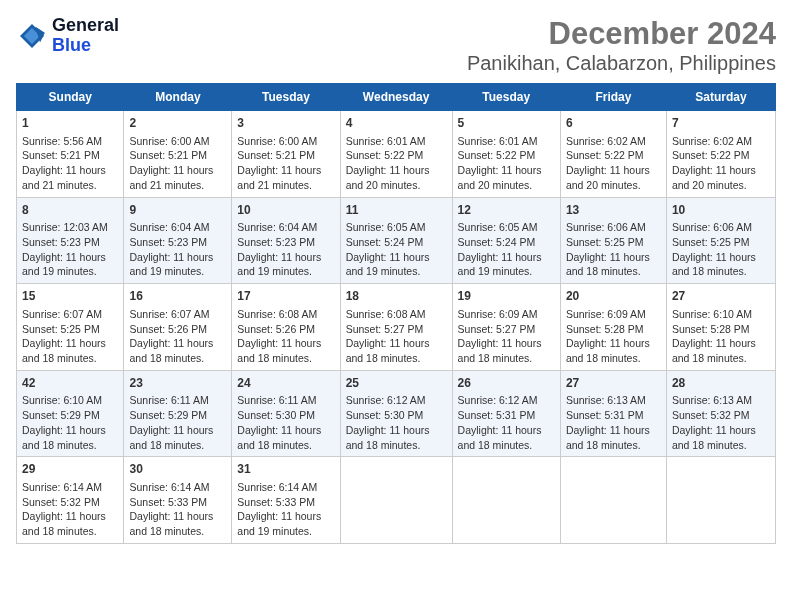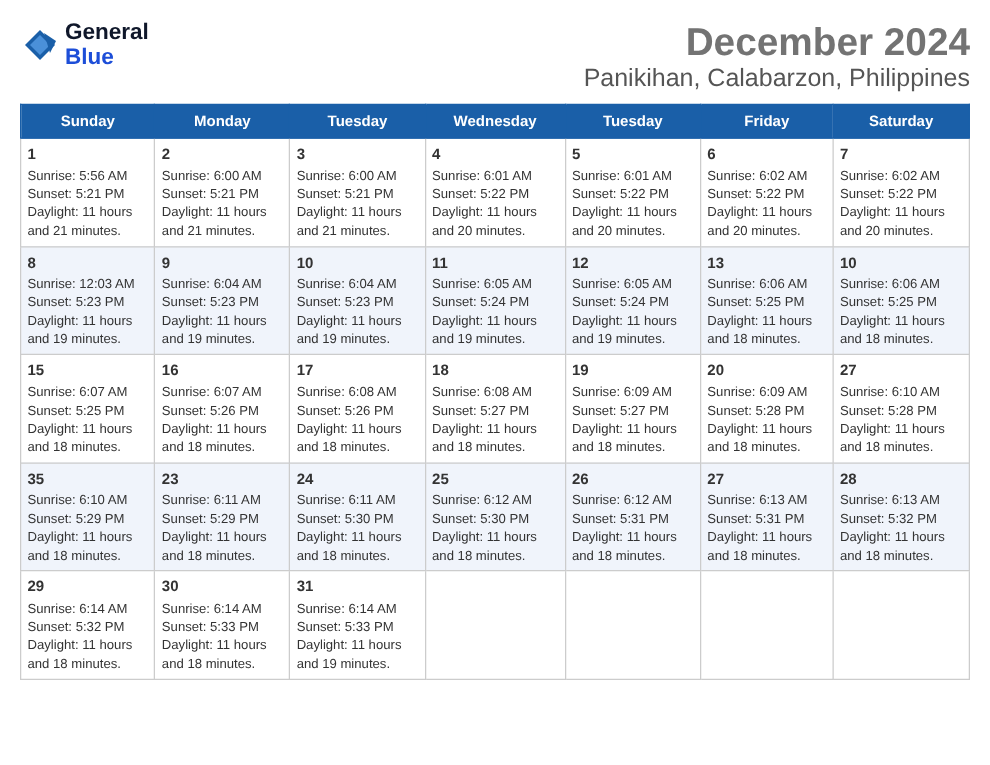--- a/index.html
+++ b/index.html
@@ -139,21 +139,21 @@
       <tr>
         <td><span class="day-num">15</span><span>Sunrise: 6:07 AM</span><br><span>Sunset: 5:25 PM</span><br><span>Daylight: 11 hours and 18 minutes.</span></td>
         <td><span class="day-num">16</span><span>Sunrise: 6:07 AM</span><br><span>Sunset: 5:26 PM</span><br><span>Daylight: 11 hours and 18 minutes.</span></td>
         <td><span class="day-num">17</span><span>Sunrise: 6:08 AM</span><br><span>Sunset: 5:26 PM</span><br><span>Daylight: 11 hours and 18 minutes.</span></td>
         <td><span class="day-num">18</span><span>Sunrise: 6:08 AM</span><br><span>Sunset: 5:27 PM</span><br><span>Daylight: 11 hours and 18 minutes.</span></td>
         <td><span class="day-num">19</span><span>Sunrise: 6:09 AM</span><br><span>Sunset: 5:27 PM</span><br><span>Daylight: 11 hours and 18 minutes.</span></td>
         <td><span class="day-num">20</span><span>Sunrise: 6:09 AM</span><br><span>Sunset: 5:28 PM</span><br><span>Daylight: 11 hours and 18 minutes.</span></td>
         <td><span class="day-num">27</span><span>Sunrise: 6:10 AM</span><br><span>Sunset: 5:28 PM</span><br><span>Daylight: 11 hours and 18 minutes.</span></td>
       </tr>
       <tr>
-        <td><span class="day-num">35</span><span>Sunrise: 6:10 AM</span><br><span>Sunset: 5:29 PM</span><br><span>Daylight: 11 hours and 18 minutes.</span></td>
+        <td><span class="day-num">42</span><span>Sunrise: 6:10 AM</span><br><span>Sunset: 5:29 PM</span><br><span>Daylight: 11 hours and 18 minutes.</span></td>
         <td><span class="day-num">23</span><span>Sunrise: 6:11 AM</span><br><span>Sunset: 5:29 PM</span><br><span>Daylight: 11 hours and 18 minutes.</span></td>
         <td><span class="day-num">24</span><span>Sunrise: 6:11 AM</span><br><span>Sunset: 5:30 PM</span><br><span>Daylight: 11 hours and 18 minutes.</span></td>
         <td><span class="day-num">25</span><span>Sunrise: 6:12 AM</span><br><span>Sunset: 5:30 PM</span><br><span>Daylight: 11 hours and 18 minutes.</span></td>
         <td><span class="day-num">26</span><span>Sunrise: 6:12 AM</span><br><span>Sunset: 5:31 PM</span><br><span>Daylight: 11 hours and 18 minutes.</span></td>
         <td><span class="day-num">27</span><span>Sunrise: 6:13 AM</span><br><span>Sunset: 5:31 PM</span><br><span>Daylight: 11 hours and 18 minutes.</span></td>
         <td><span class="day-num">28</span><span>Sunrise: 6:13 AM</span><br><span>Sunset: 5:32 PM</span><br><span>Daylight: 11 hours and 18 minutes.</span></td>
       </tr>
       <tr>
         <td><span class="day-num">29</span><span>Sunrise: 6:14 AM</span><br><span>Sunset: 5:32 PM</span><br><span>Daylight: 11 hours and 18 minutes.</span></td>
         <td><span class="day-num">30</span><span>Sunrise: 6:14 AM</span><br><span>Sunset: 5:33 PM</span><br><span>Daylight: 11 hours and 18 minutes.</span></td>

